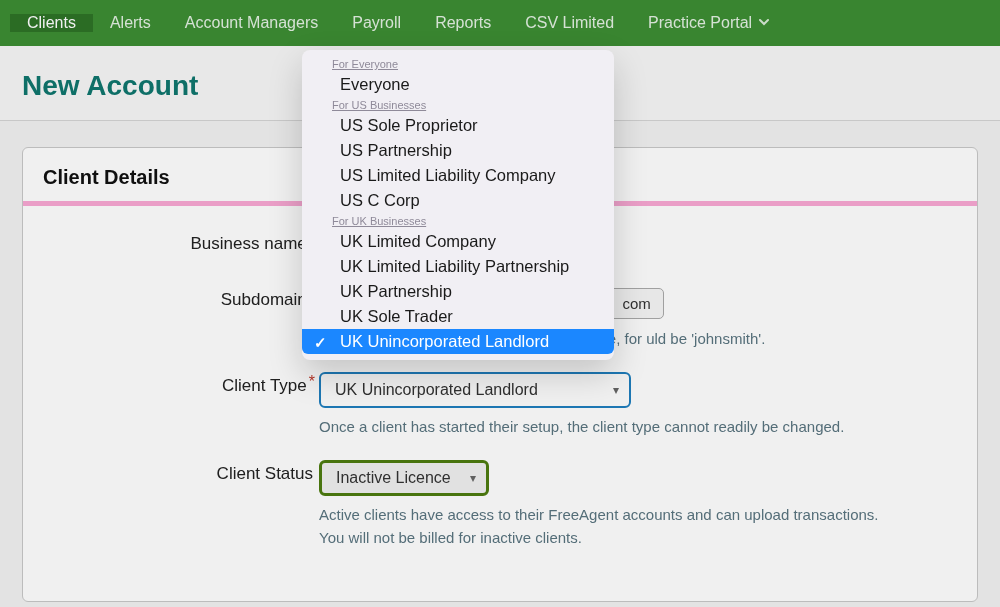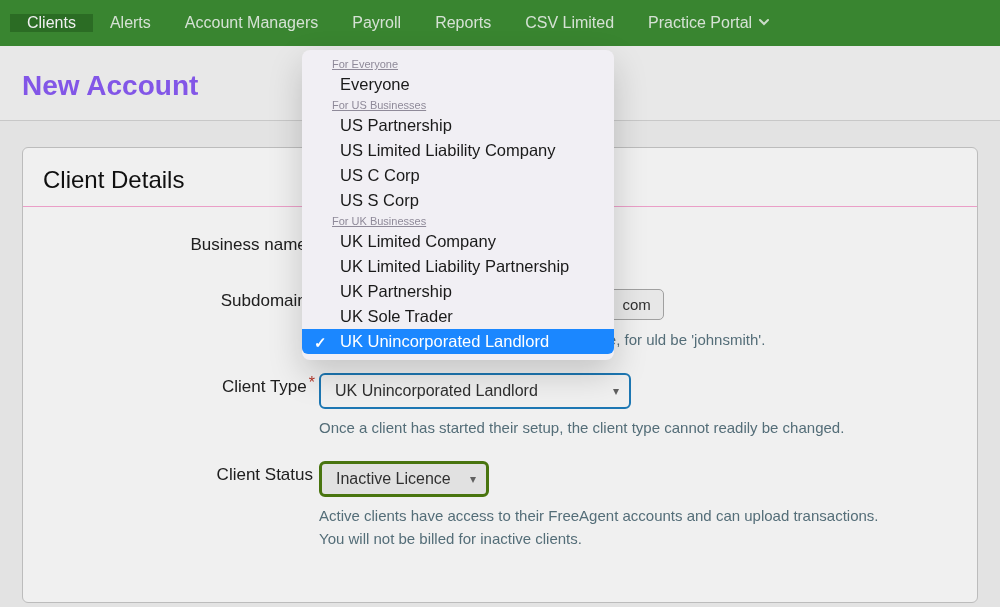--- a/index.html
+++ b/index.html
@@ -25,36 +25,36 @@
   }
   .nav-item.active { background: #2e7327; color: #fff; }
   .chev { display:inline-block; }
 
   
   .page-header {
     padding: 24px 22px 18px;
     border-bottom: 1px solid #d5d5d5;
     background: #f7f7f7;
   }
-  .page-header h1 { font-size: 28px; font-weight: 700; color: #8b5cf6; }
+  .page-header h1 { font-size: 28px; font-weight: 700; color: #0f766e; }
 
   
   .panel-wrap { padding: 26px 22px; }
   .panel {
     background: #fff;
     border: 1px solid #c8c8c8;
     border-radius: 6px;
     padding: 0 0 28px 0;
   }
   .panel-title {
     padding: 18px 20px 12px;
-    font-size: 24px;
-    font-weight: 400;
+    font-size: 20px;
+    font-weight: 700;
     color: #111;
-    border-bottom: 1px solid #f9a8d4;
+    border-bottom: 5px solid #f9a8d4;
     margin-bottom: 24px;
   }
 
   .form-row { display:flex; align-items:flex-start; margin-bottom: 22px; }
   .form-label { width: 296px; text-align:right; padding-right:6px; font-size:17px; color:#222; padding-top:4px; position:relative; }
   .req { color:#c0392b; font-size:16px; position:relative; top:-4px; left:2px; }
   .form-control { flex:1; }
   .input {
     height: 34px; border:1px solid #aaa; border-radius:5px; padding:0 10px; font-size:15px; background:#fff;
     min-width: 260px;
@@ -199,24 +199,24 @@
   </div>
 </div>
 
 <div class="scrim"></div>
 
 <div class="dropdown">
   <div class="dd-group">For Everyone</div>
   <div class="dd-item"><span>Everyone</span></div>
 
   <div class="dd-group">For US Businesses</div>
+  <div class="dd-item"><span>US Sole Proprietor</span></div>
   <div class="dd-item"><span>US Partnership</span></div>
   <div class="dd-item"><span>US Limited Liability Company</span></div>
   <div class="dd-item"><span>US C Corp</span></div>
-  <div class="dd-item"><span>US S Corp</span></div>
 
   <div class="dd-group">For UK Businesses</div>
   <div class="dd-item"><span>UK Limited Company</span></div>
   <div class="dd-item"><span>UK Limited Liability Partnership</span></div>
   <div class="dd-item"><span>UK Partnership</span></div>
   <div class="dd-item"><span>UK Sole Trader</span></div>
   <div class="dd-item selected">
     <span class="dd-check">✓</span>
     <span>UK Unincorporated Landlord</span>
   </div>

